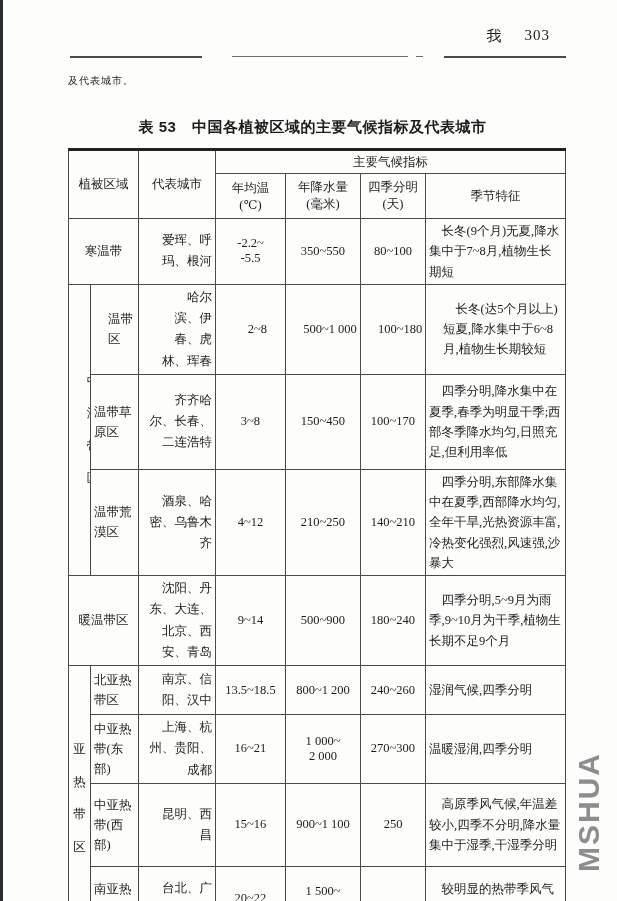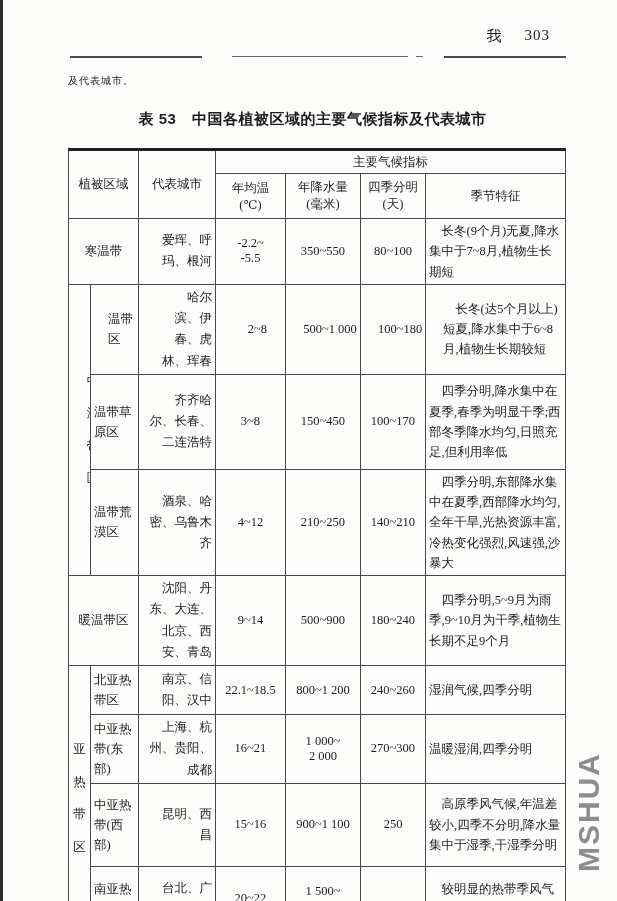--- a/index.html
+++ b/index.html
@@ -45,21 +45,21 @@
 
   .intro {
     position: absolute;
     left: 68px; top: 74px;
     font-size: 10px;
     letter-spacing: 1px;
   }
 
   .table-title {
     position: absolute;
-    left: 60px; top: 110px;
+    left: 60px; top: 118px;
     width: 505px;
     text-align: center;
     font-weight: bold;
     font-size: 15px;
     font-family: "Liberation Sans", "DejaVu Sans", sans-serif;
     letter-spacing: 0.5px;
   }
 
   table.veg {
     position: absolute;
@@ -224,21 +224,21 @@
     <td class="ctr">9~14</td>
     <td class="ctr">500~900</td>
     <td class="ctr">180~240</td>
     <td class="season">四季分明,5~9月为雨季,9~10月为干季,植物生长期不足9个月</td>
   </tr>
 
   <tr class="row6">
     <td rowspan="4" class="vgroup"><span>亚热带区</span></td>
     <td class="subregion">北亚热带区</td>
     <td class="cities">南京、信阳、汉中</td>
-    <td class="ctr">22.1~18.5</td>
+    <td class="ctr">13.5~18.5</td>
     <td class="ctr">800~1 200</td>
     <td class="ctr">240~260</td>
     <td class="season single">湿润气候,四季分明</td>
   </tr>
   <tr class="row7">
     <td class="subregion">中亚热带(东部)</td>
     <td class="cities">上海、杭州、贵阳、成都</td>
     <td class="ctr">16~21</td>
     <td class="ctr pre">1 000~
 2 000</td>

